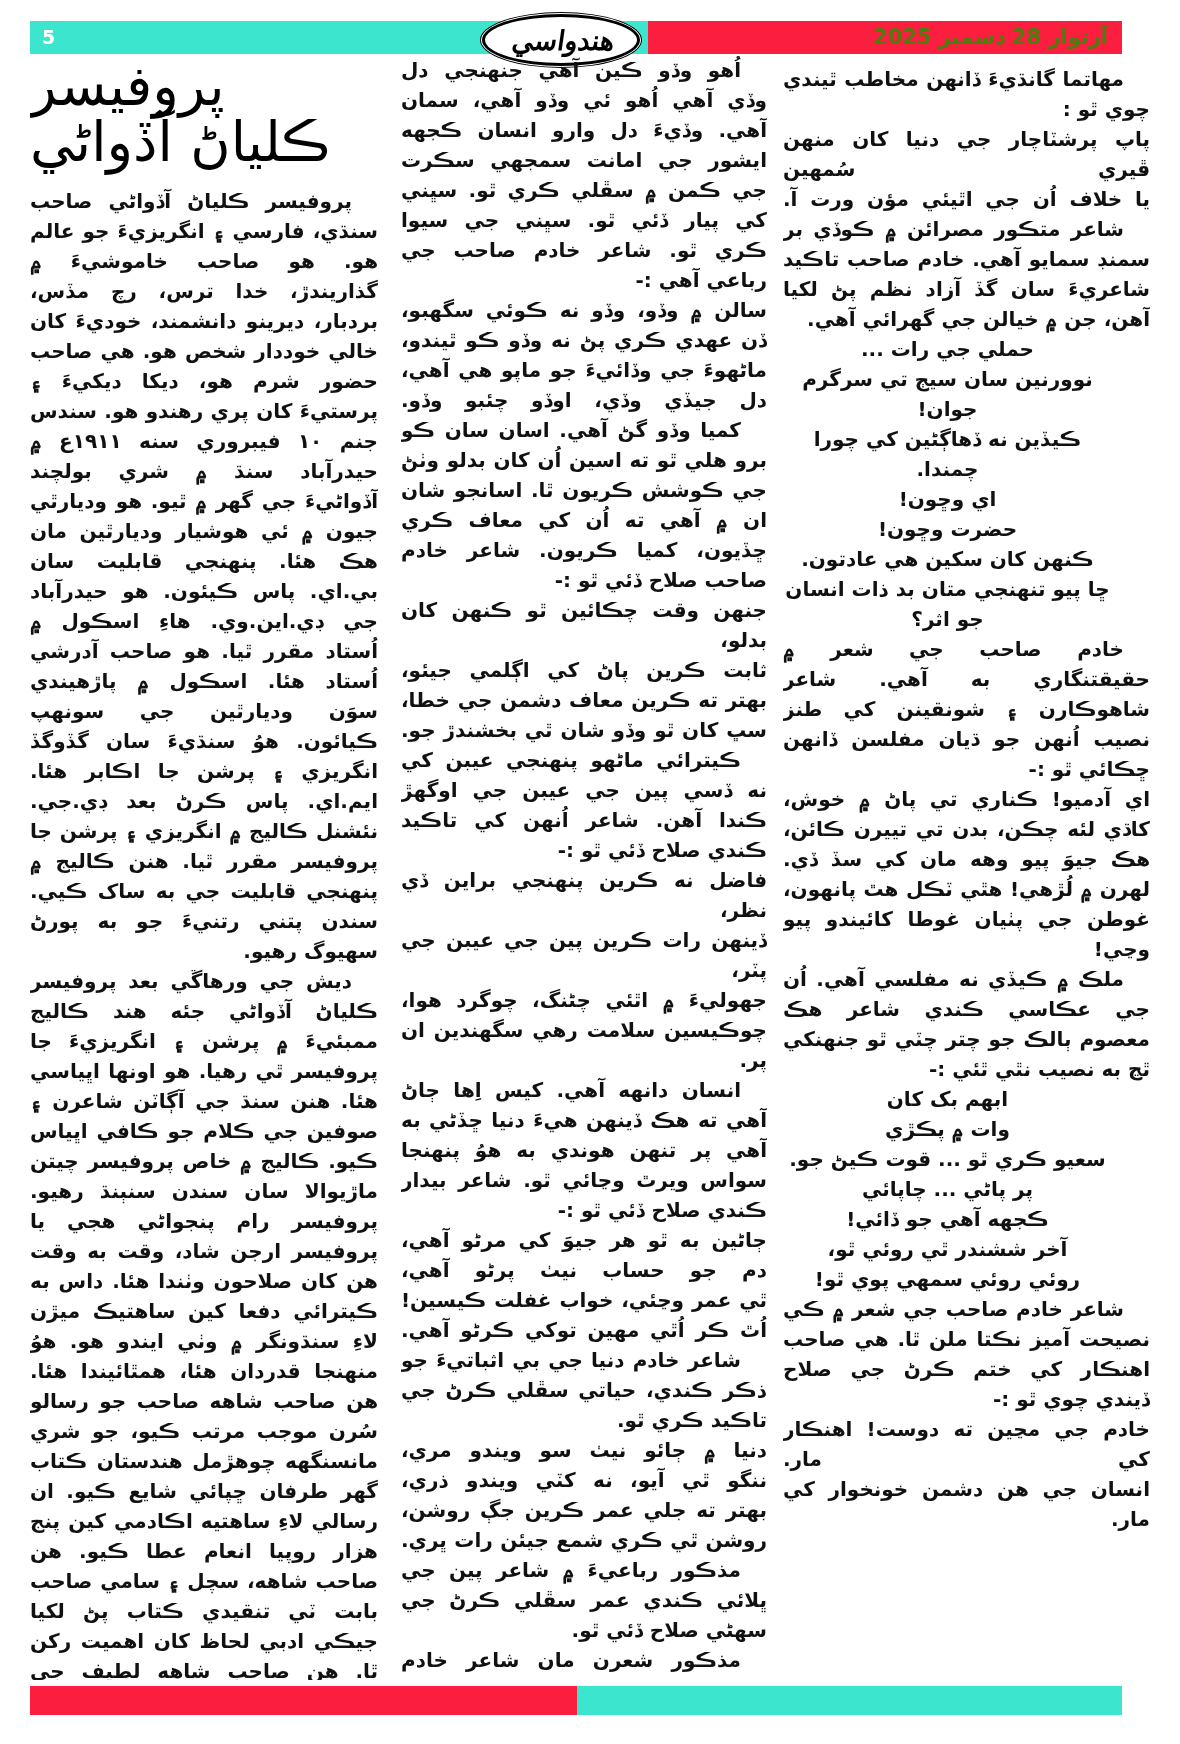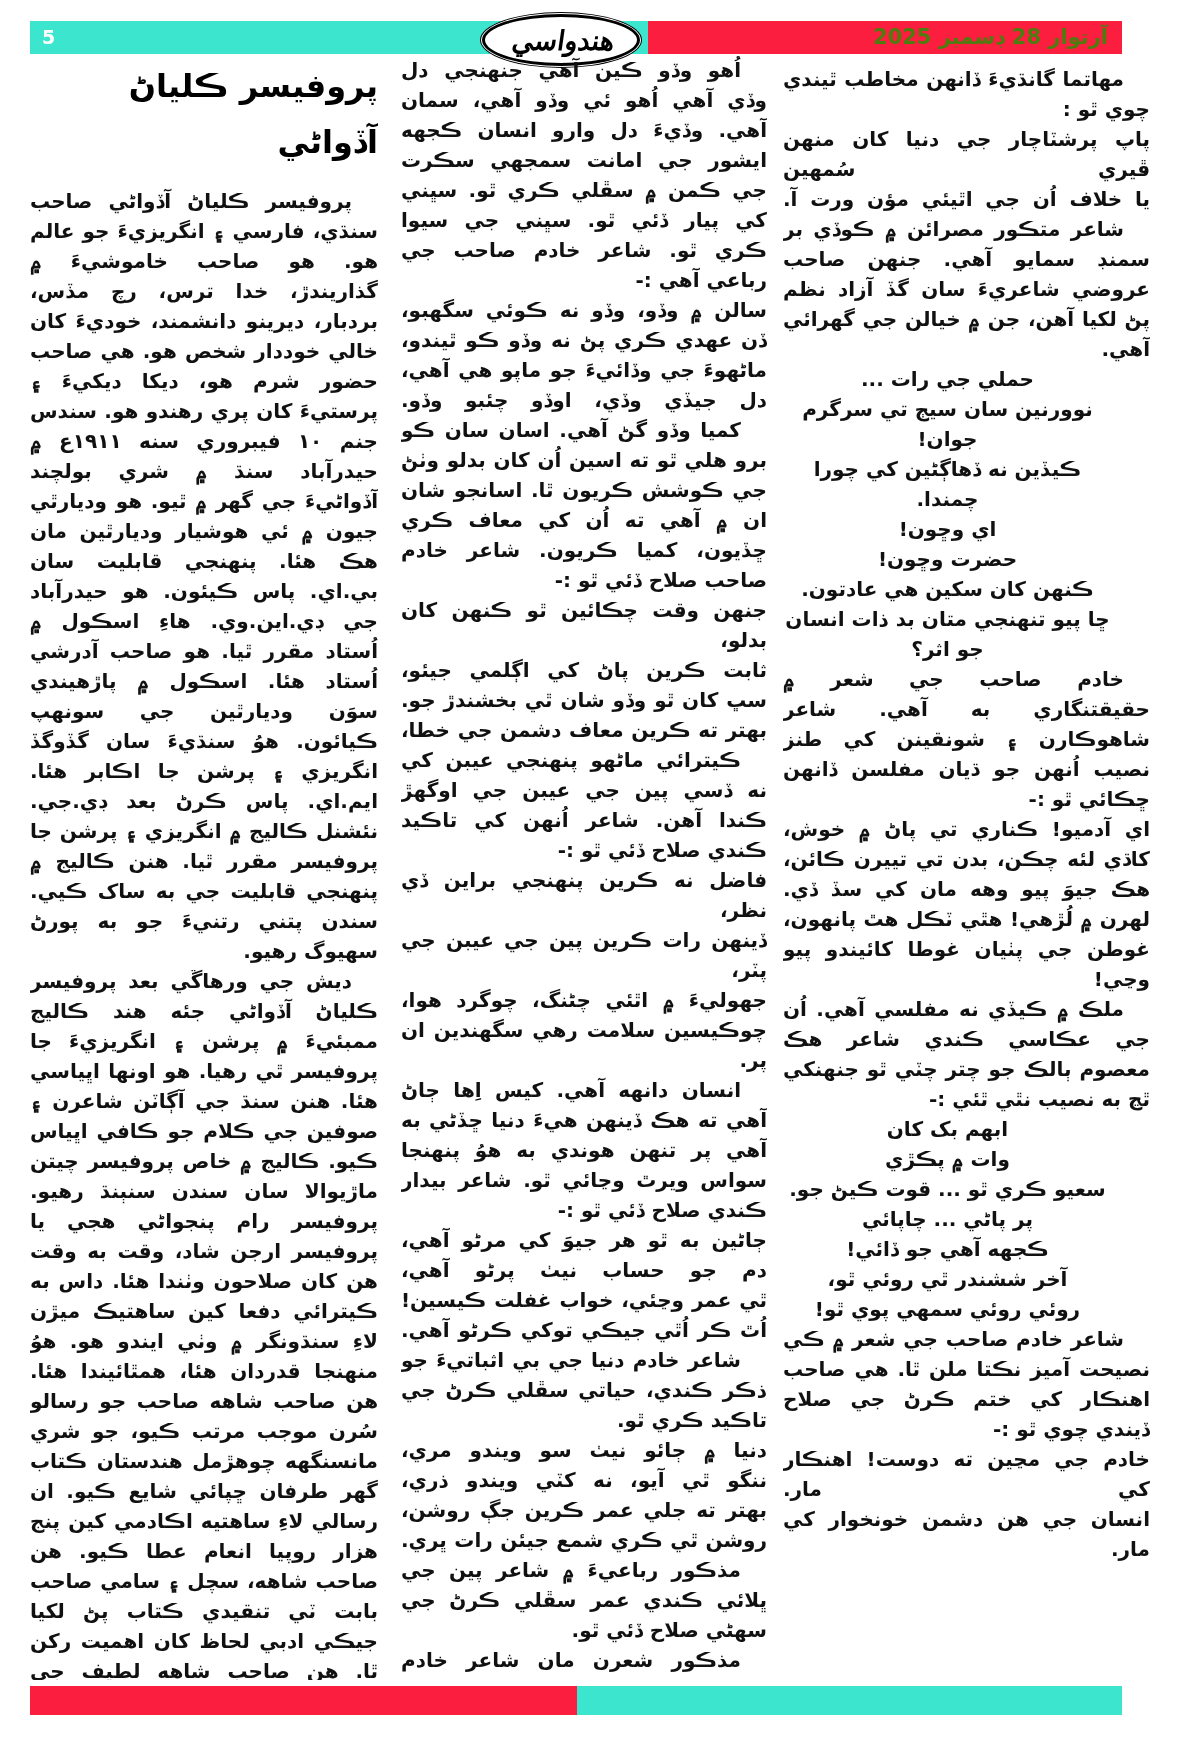--- a/index.html
+++ b/index.html
@@ -43,22 +43,22 @@
   .col{
     position:absolute;
     font-size:20px;line-height:30px;font-weight:bold;
     text-align:justify;overflow:hidden;
   }
   .col-right{left:783px;top:64px;width:367px;height:1620px;}
   .col-mid{left:393px;top:55px;width:366px;height:1625px;margin-left:8px;}
   .col-left{left:30px;top:58px;width:348px;height:1622px;}
   .headline{
     margin:0 0 16px 0;
-    font-size:32px;line-height:56px;font-weight:bold;
-    text-align:right;color:#000;
+    font-size:55px;line-height:56px;font-weight:normal;
+    text-align:left;color:#000;
   }
   .b-p{margin:0;text-indent:26px;}
   .b-v{margin:0;text-indent:0;text-align:justify;text-align-last:justify;}
   .b-c{margin:0;text-indent:0;text-align:center;padding-right:38px;}
   
   .bottombar-red{position:absolute;left:30px;top:1686px;width:547px;height:29px;background:var(--red);}
   .bottombar-cyan{position:absolute;left:577px;top:1686px;width:545px;height:29px;background:var(--cyan);}
 </style>
 </head>
 <body>
@@ -72,21 +72,21 @@
     <div class="date-line">آرتوار 28 ڊسمبر 2025</div>
     <div class="logo-oval">
       <span>هندواسي</span>
     </div>
   </div>
 
   <div class="col col-right">
       <p class="b-p">مهاتما گانڌيءَ ڏانهن مخاطب ٿيندي چوي ٿو :</p>
       <p class="b-v">پاپ پرشٽاچار جي دنيا کان منهن ڦيري سُمهين</p>
       <p class="b-v">يا خلاف اُن جي اٿيئي مؤن ورت آ.</p>
-      <p class="b-p">شاعر متڪور مصرائن ۾ ڪوڏي بر سمنڊ سمايو آهي. جنهن صاحب عروضي شاعريءَ سان گڏ آزاد نظم پڻ لکيا آهن، جن ۾ خيالن جي گهرائي آهي.</p>
+      <p class="b-p">شاعر متڪور مصرائن ۾ ڪوڏي بر سمنڊ سمايو آهي. خادم صاحب تاڪيد شاعريءَ سان گڏ آزاد نظم پڻ لکيا آهن، جن ۾ خيالن جي گهرائي آهي.</p>
       <p class="b-c">حملي جي رات ...</p>
       <p class="b-c">نوورنين سان سيڄ تي سرگرم جوان!</p>
       <p class="b-c">ڪيڏين نه ڏهاڳڻين کي چورا چمندا.</p>
       <p class="b-c">اي وڇون!</p>
       <p class="b-c">حضرت وڇون!</p>
       <p class="b-c">ڪنهن کان سکين هي عادتون.</p>
       <p class="b-c">ڇا پيو تنهنجي متان بد ذات انسان جو اثر؟</p>
       <p class="b-p">خادم صاحب جي شعر ۾ حقيقتنگاري به آهي. شاعر شاهوڪارن ۽ شونقينن کي طنز نصيب اُنهن جو ڌيان مفلسن ڏانهن ڇڪائي ٿو :-</p>
       <p class="b-v">اي آدميو! ڪناري تي پاڻ ۾ خوش،</p>
       <p class="b-v">کاڌي لئه چڪن، بدن تي تييرن ڪائن،</p>
@@ -108,32 +108,32 @@
 
   <div class="col col-mid">
       <p class="b-p">اُهو وڏو ڪين آهي جنهنجي دل وڏي آهي اُهو ئي وڏو آهي، سمان آهي. وڏيءَ دل وارو انسان ڪجهه ايشور جي امانت سمجهي سڪرت جي ڪمن ۾ سڦلي ڪري ٿو. سڀني کي پيار ڏئي ٿو. سڀني جي سيوا ڪري ٿو. شاعر خادم صاحب جي رباعي آهي :-</p>
       <p class="b-v">سالن ۾ وڏو، وڏو نه ڪوئي سگهبو،</p>
       <p class="b-v">ڏن عهدي ڪري پڻ نه وڏو ڪو ٿيندو،</p>
       <p class="b-v">ماڻهوءَ جي وڏائيءَ جو ماپو هي آهي،</p>
       <p class="b-v">دل جيڏي وڏي، اوڏو چئبو وڏو.</p>
       <p class="b-p">کميا وڏو گڻ آهي. اسان سان ڪو برو هلي ٿو ته اسين اُن کان بدلو وٺڻ جي ڪوشش ڪريون ٿا. اسانجو شان ان ۾ آهي ته اُن کي معاف ڪري ڇڏيون، کميا ڪريون. شاعر خادم صاحب صلاح ڏئي ٿو :-</p>
       <p class="b-v">جنهن وقت چڪائين ٿو ڪنهن کان بدلو،</p>
       <p class="b-v">ثابت ڪرين پاڻ کي اڳلمي جيئو،</p>
+      <p class="b-v">بهتر ته ڪرين معاف دشمن جي خطا،</p>
       <p class="b-v">سڀ کان ٿو وڏو شان ٿي بخشندڙ جو.</p>
-      <p class="b-v">بهتر ته ڪرين معاف دشمن جي خطا،</p>
       <p class="b-p">ڪيترائي ماڻهو پنهنجي عيبن کي نه ڏسي پين جي عيبن جي اوگهڙ ڪندا آهن. شاعر اُنهن کي تاڪيد ڪندي صلاح ڏئي ٿو :-</p>
       <p class="b-v">فاضل نه ڪرين پنهنجي براين ڏي نظر،</p>
       <p class="b-v">ڏينهن رات ڪرين پين جي عيبن جي پٽر،</p>
       <p class="b-v">جهوليءَ ۾ اٿئي چڻنگ، چوگرد هوا،</p>
       <p class="b-v">چوڪيسين سلامت رهي سگهندين ان پر.</p>
       <p class="b-p">انسان دانهه آهي. کيس اِها ڄاڻ آهي ته هڪ ڏينهن هيءَ دنيا ڇڏڻي به آهي پر تنهن هوندي به هوُ پنهنجا سواس ويرٿ وڃائي ٿو. شاعر بيدار ڪندي صلاح ڏئي ٿو :-</p>
       <p class="b-v">ڄاڻين به ٿو هر جيوَ کي مرڻو آهي،</p>
       <p class="b-v">دم جو حساب نيٺ پرڻو آهي،</p>
       <p class="b-v">ٿي عمر وڃئي، خواب غفلت ڪيسين!</p>
-      <p class="b-v">اُٿ ڪر اُٿي جيڪي توکي ڪرڻو آهي.</p>
+      <p class="b-v">اُٿ ڪر اُٿي مهين توکي ڪرڻو آهي.</p>
       <p class="b-p">شاعر خادم دنيا جي بي اثباتيءَ جو ذڪر ڪندي، حياتي سڦلي ڪرڻ جي تاڪيد ڪري ٿو.</p>
       <p class="b-v">دنيا ۾ ڄائو نيٺ سو ويندو مري،</p>
       <p class="b-v">ننگو ٿي آيو، نه کٽي ويندو ذري،</p>
       <p class="b-v">بهتر ته جلي عمر ڪرين جڳ روشن،</p>
       <p class="b-v">روشن ٿي ڪري شمع جيئن رات ڀري.</p>
       <p class="b-p">مذڪور رباعيءَ ۾ شاعر پين جي ڀلائي ڪندي عمر سڦلي ڪرڻ جي سهڻي صلاح ڏئي ٿو.</p>
       <p class="b-p">مذڪور شعرن مان شاعر خادم صاحب جي روحاني امنياز جي پروڙ پوي ٿي. مت مان خرار جي خبر پوندي آهي.</p>
     </div>
 
   <div class="col col-left">

